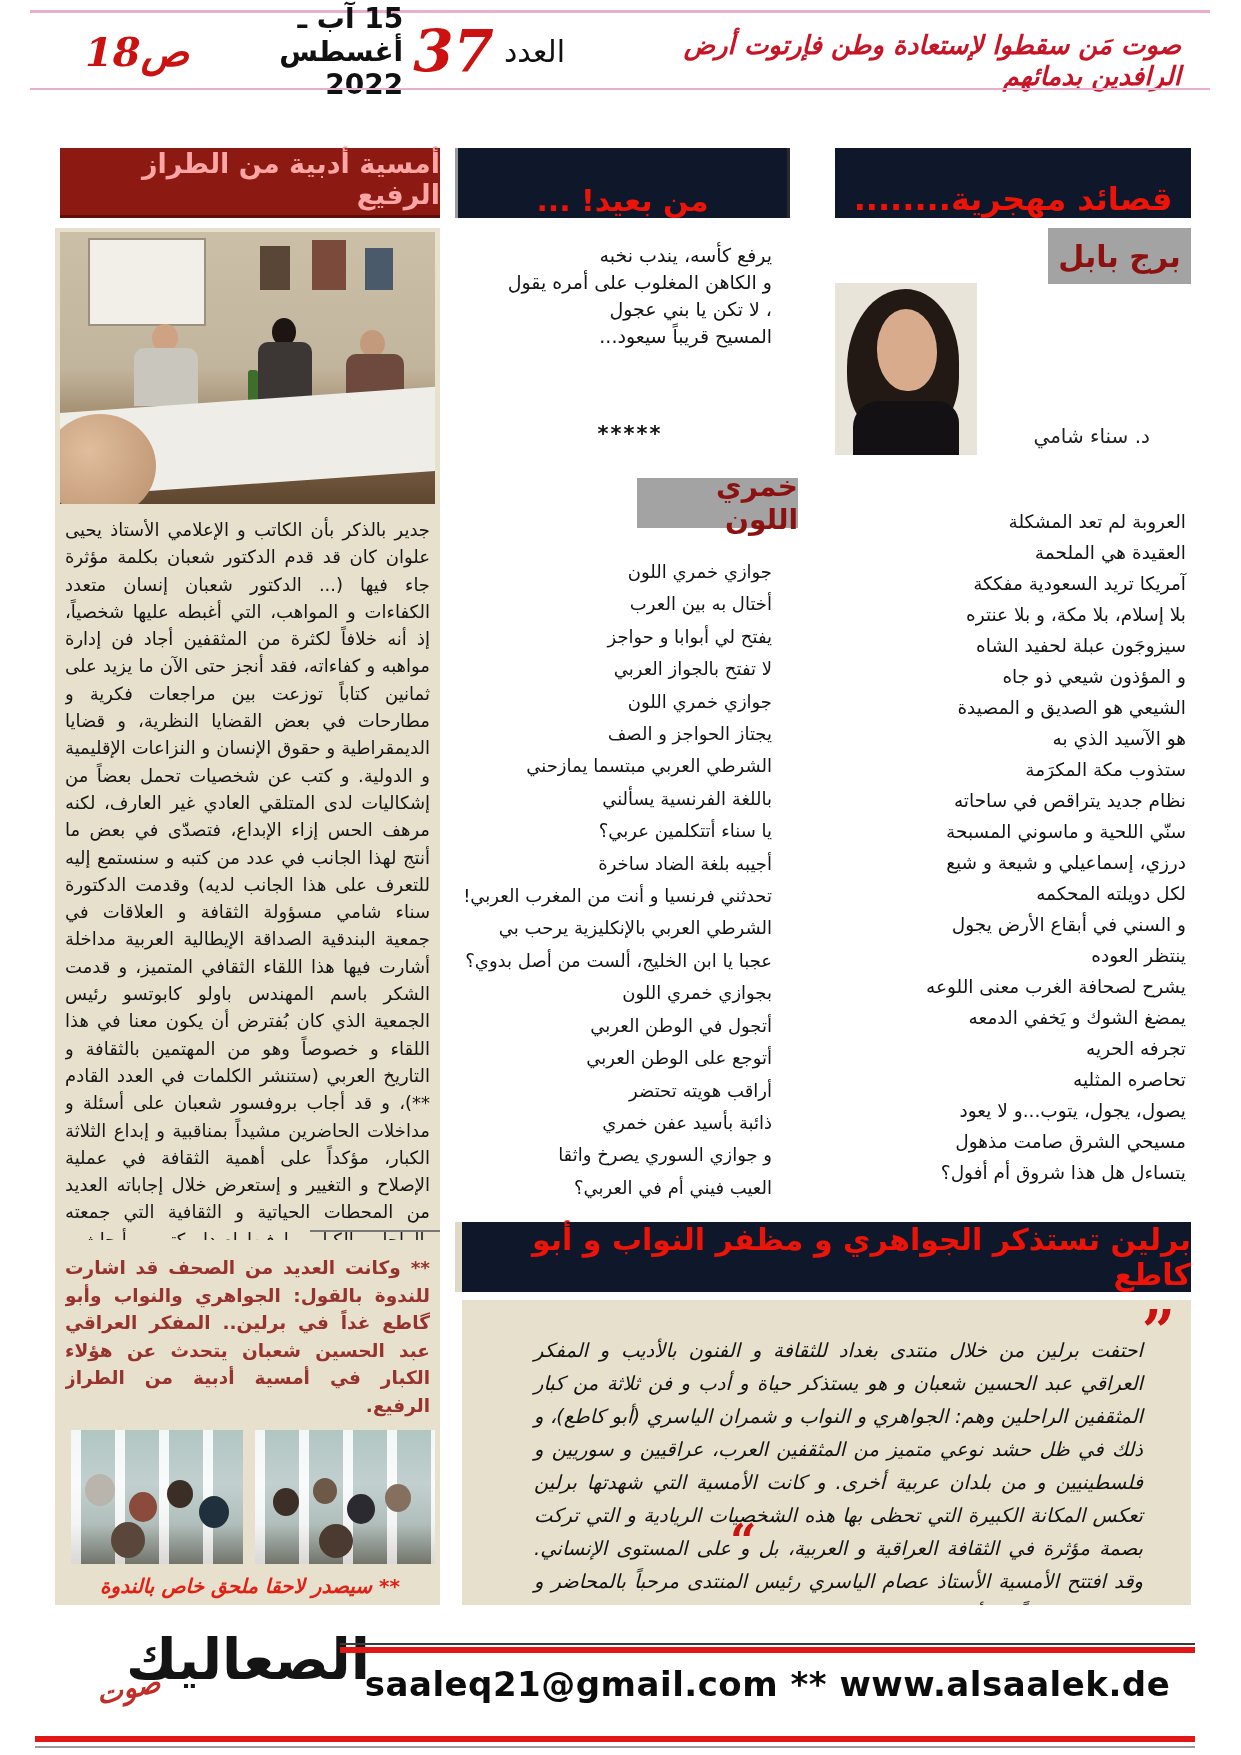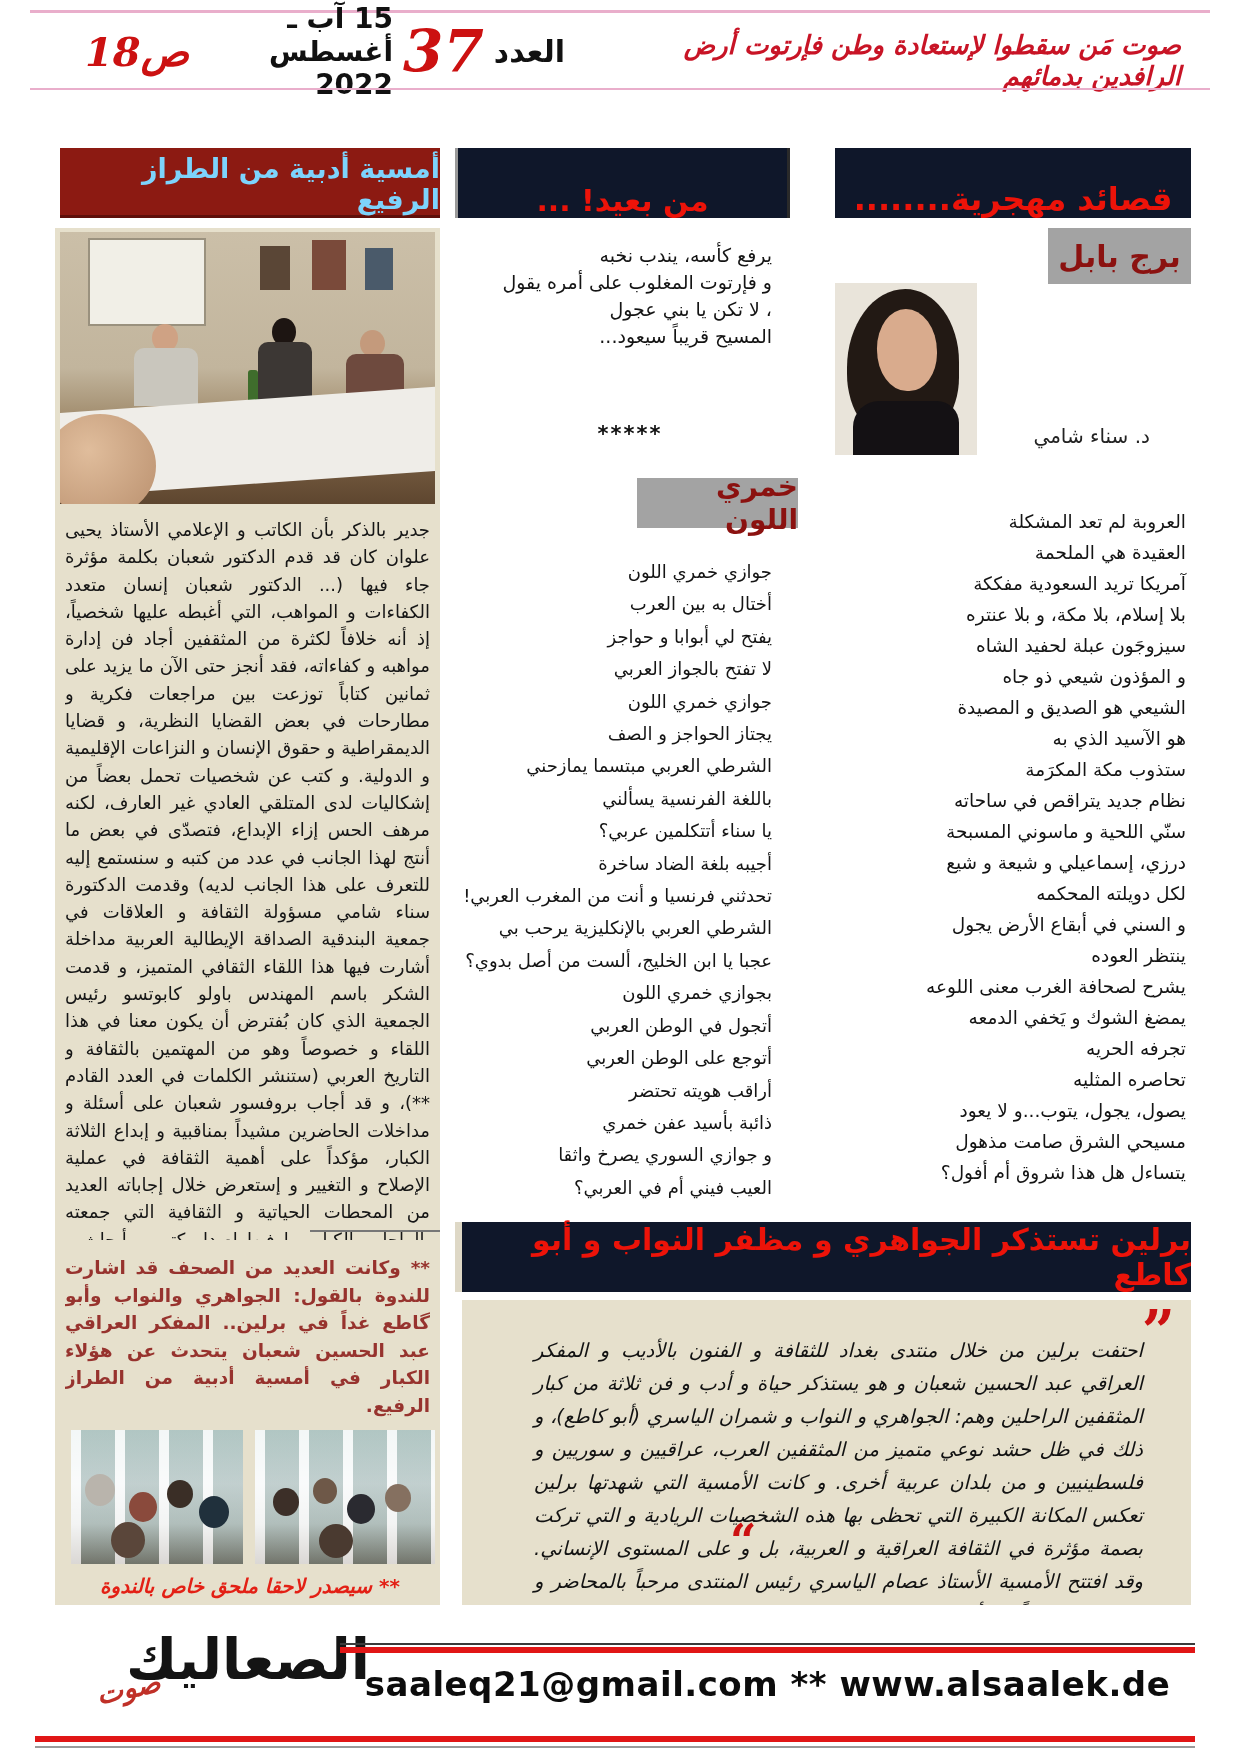--- a/index.html
+++ b/index.html
@@ -4,28 +4,28 @@
 <style>
   * { margin:0; padding:0; box-sizing:border-box; }
   body { background:#ffffff; font-family:"DejaVu Sans", sans-serif; }
   .page { position:relative; width:1241px; height:1755px; background:#fff; overflow:hidden; direction:rtl; margin:0 auto; }
   .abs { position:absolute; }
 
   
   .pink-line { background:#e9aecb; }
   .slogan { color:#c81426; font-weight:bold; font-style:italic; font-size:26px; text-align:right; line-height:1.2; }
   .issue-wrap { display:flex; flex-direction:row; align-items:center; gap:10px; direction:rtl; }
-  .issue-label { font-size:30px; font-weight:bold; color:#111; }
+  .issue-label { font-size:30px; font-weight:normal; color:#111; }
   .issue-number { font-size:58px; font-weight:bold; font-style:italic; color:#cc1111; line-height:0.9; font-family:"DejaVu Serif", serif; }
   .issue-date { font-size:28px; font-weight:bold; color:#111; }
   .page-number { font-size:40px; font-weight:bold; font-style:italic; color:#cc1111; font-family:"DejaVu Serif", serif; }
 
   
-  .banner-darkred { background:#8c1a12; color:#7dd3fc; font-weight:bold; font-size:27px;
-    display:flex; align-items:flex-end; justify-content:center; border-bottom:3px solid #5f0f0a; }
+  .banner-darkred { background:#8c1a12; color:#fca5a5; font-weight:bold; font-size:27px;
+    display:flex; align-items:flex-start; justify-content:center; border-bottom:3px solid #5f0f0a; }
   .banner-black { background:#0f172a; color:#ec1309; font-weight:bold; font-size:30px;
     display:flex; align-items:flex-end; justify-content:center; }
   .gray-heading { background:#a3a3a3; color:#8b1210; font-weight:bold; font-size:28px;
     display:flex; align-items:center; justify-content:center; }
 
   
   .beige { background:#e6e0cc; }
   .article-text { text-align:justify; font-size:18px; line-height:27.3px; color:#161616; overflow:hidden; }
   .footnote-text { text-align:justify; font-size:18.5px; line-height:27.5px; color:#97332e; font-weight:bold; overflow:hidden; }
   .caption-red { color:#e32015; font-weight:bold; font-style:italic; font-size:20px; text-align:center; }
@@ -134,21 +134,21 @@
     </div>
 
     <div class="abs caption-red" style="left:10px; top:1346px; width:370px;">**  سيصدر لاحقا ملحق خاص بالندوة</div>
   </div>
 
   <div class="abs banner-black" style="left:455px; top:148px; width:335px; height:70px; border-right:3px solid #2a2a2a; border-left:3px solid #9a9a9a;">
     <span>من بعيد! ...</span>
   </div>
 
   <div class="abs poem poem-1" style="left:455px; top:242px; width:317px;">يرفع كأسه، يندب نخبه
-و فإرتوت المغلوب على أمره يقول
+و الكاهن المغلوب على أمره يقول
 ، لا تكن يا بني عجول
 المسيح قريباً سيعود...</div>
 
   <div class="abs stars" style="left:470px; top:422px; width:320px;">*****</div>
 
   <div class="abs gray-heading" style="left:637px; top:478px; width:161px; height:50px;">
     <span>خمري اللون</span>
   </div>
 
   <div class="abs poem poem-2" style="left:455px; top:556px; width:317px;">جوازي خمري اللون

